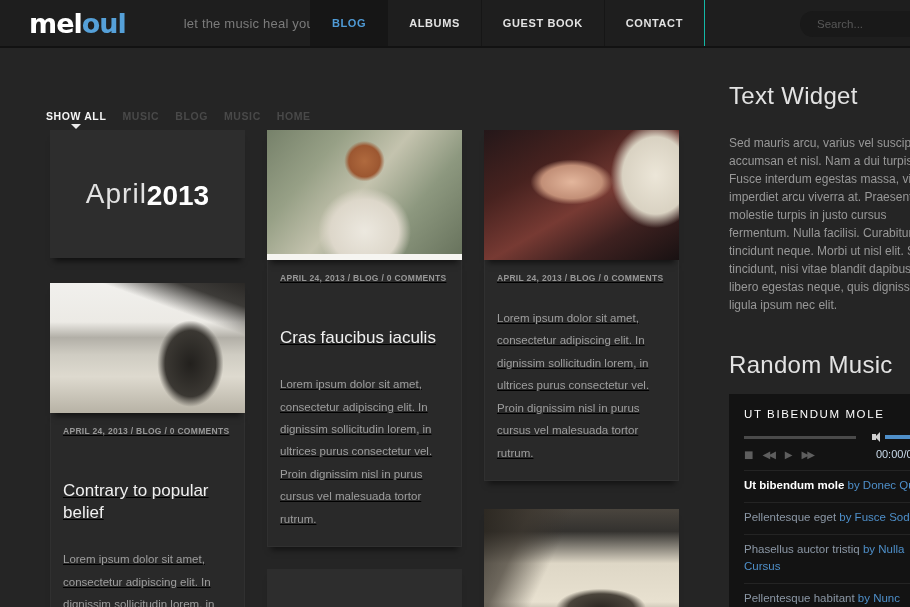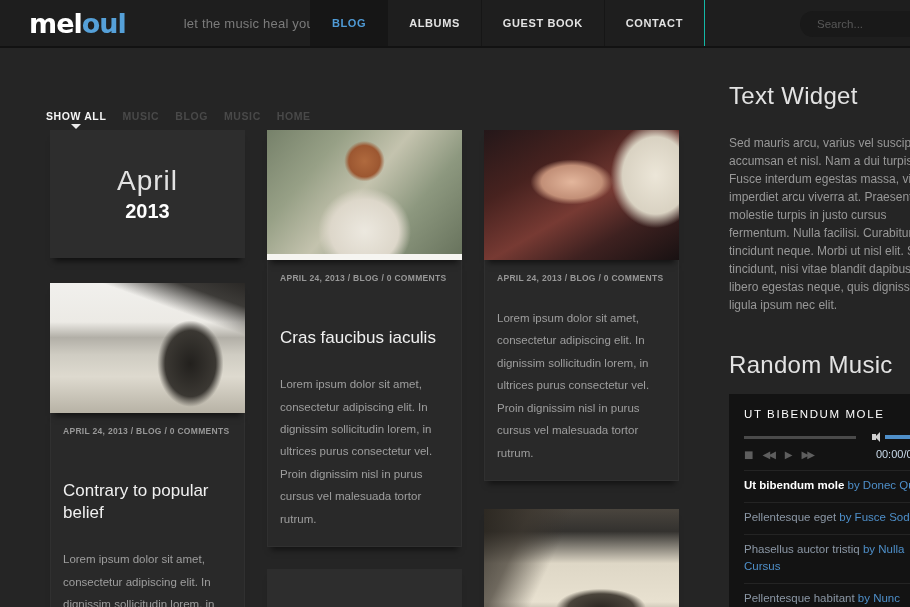--- a/index.html
+++ b/index.html
@@ -49,25 +49,25 @@
     border-left: 5px solid transparent; border-right: 5px solid transparent;
     border-top: 5px solid #e9e9e9;
   }
 
   
   .col { position: absolute; width: 195px; top: 130px; }
   .col1 { left: 50px; } .col2 { left: 267px; } .col3 { left: 484px; }
 
   .date-card {
     background: #2d2d2d; height: 128px;
-    display: flex; flex-direction: column; justify-content: center; align-items: center;
+    display: flex; justify-content: center; align-items: center;
     box-shadow: 0 7px 6px -4px rgba(0,0,0,0.6);
   }
   .date-month { font-size: 28px; font-weight: 300; color: #e2e2e2; letter-spacing: 1px; }
-  .date-year  { font-size: 20px; font-weight: bold; color: #ffffff; margin-top: 3px; }
+  .date-year  { font-size: 28px; font-weight: bold; color: #ffffff; margin-top: 3px; }
   .date-card.tall { height: 170px; }
 
   .post-image {
     width: 195px; height: 130px; position: relative; cursor: pointer;
     box-shadow: 0 7px 6px -4px rgba(0,0,0,0.55);
   }
   .img-skateboard {
     background:
       radial-gradient(ellipse 46px 60px at 72% 62%, #22201d 0%, #3b3833 55%, rgba(0,0,0,0) 72%),
       linear-gradient(200deg, rgba(20,18,16,0.9) 0%, rgba(30,28,25,0.85) 12%, rgba(0,0,0,0) 26%),
@@ -94,20 +94,21 @@
     background:
       radial-gradient(ellipse 60px 26px at 60% 62%, #2c2722 0%, #4a443b 55%, rgba(0,0,0,0) 75%),
       linear-gradient(115deg, rgba(40,36,30,0.85) 0%, rgba(60,54,46,0.7) 18%, rgba(0,0,0,0) 34%),
       linear-gradient(180deg, #4a453e 0%, #58524847 14%, #ded7c6 34%, #e8e1d0 58%, #3f3931 84%, #27231e 100%);
   }
 
   .post-body {
     background: #292929; border: 1px solid #303030; border-top: none;
     padding: 13px 12px 16px;
     box-shadow: 0 7px 6px -4px rgba(0,0,0,0.5);
+    text-decoration: underline;
   }
   .post-meta { font-size: 8.5px; font-weight: bold; color: #989898; letter-spacing: 0.3px;
                margin-bottom: 9px; cursor: pointer; }
   .post-title { font-size: 17px; font-weight: normal; color: #f0f0f0; line-height: 1.3;
                 margin-bottom: 9px; cursor: pointer; margin-top: 44px; }
   .post-excerpt { font-size: 11.5px; color: #9e9e9e; line-height: 1.95; margin-top: 24px; }
   .mt22 { margin-top: 22px; } .mt25 { margin-top: 25px; } .mt28 { margin-top: 28px; }
 
   
   .sidebar { position: absolute; left: 729px; top: 82px; width: 220px; }

